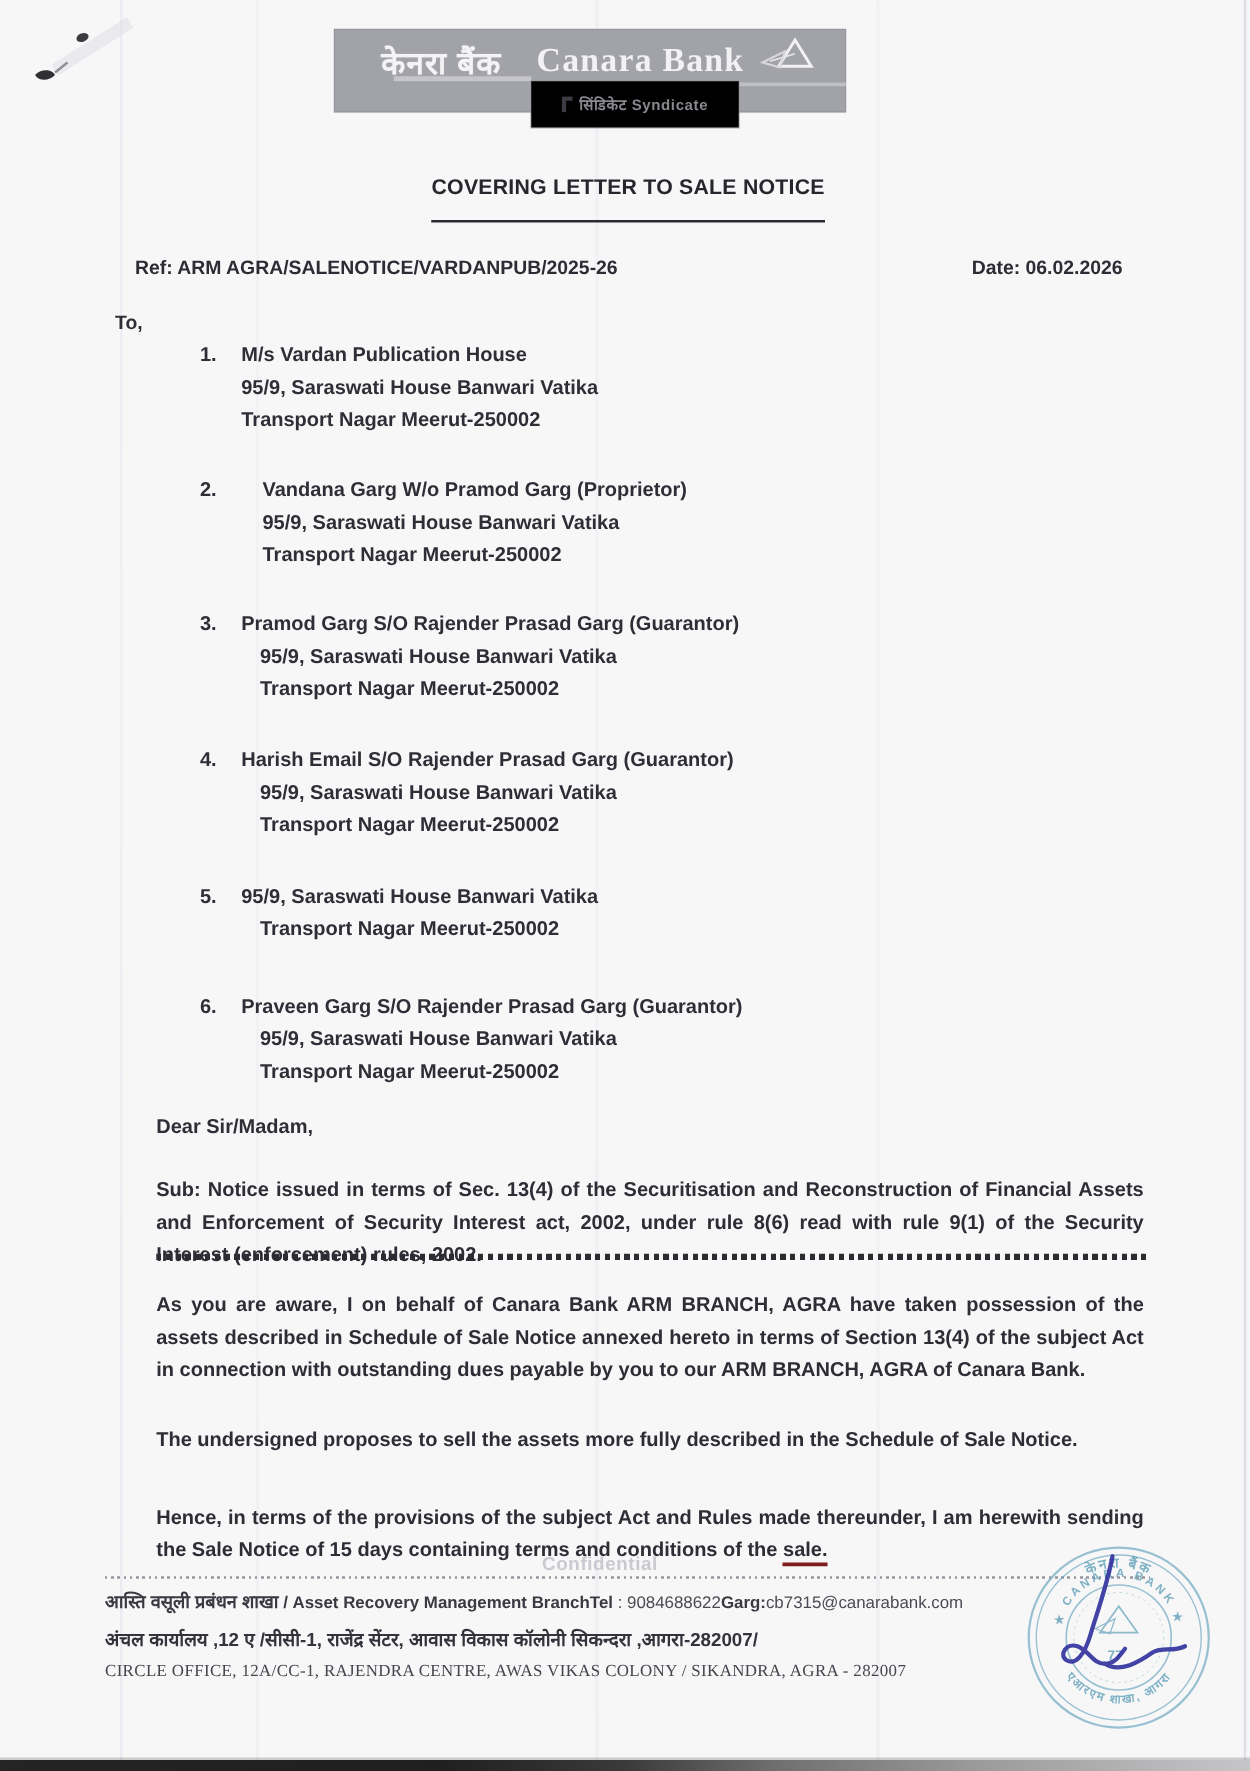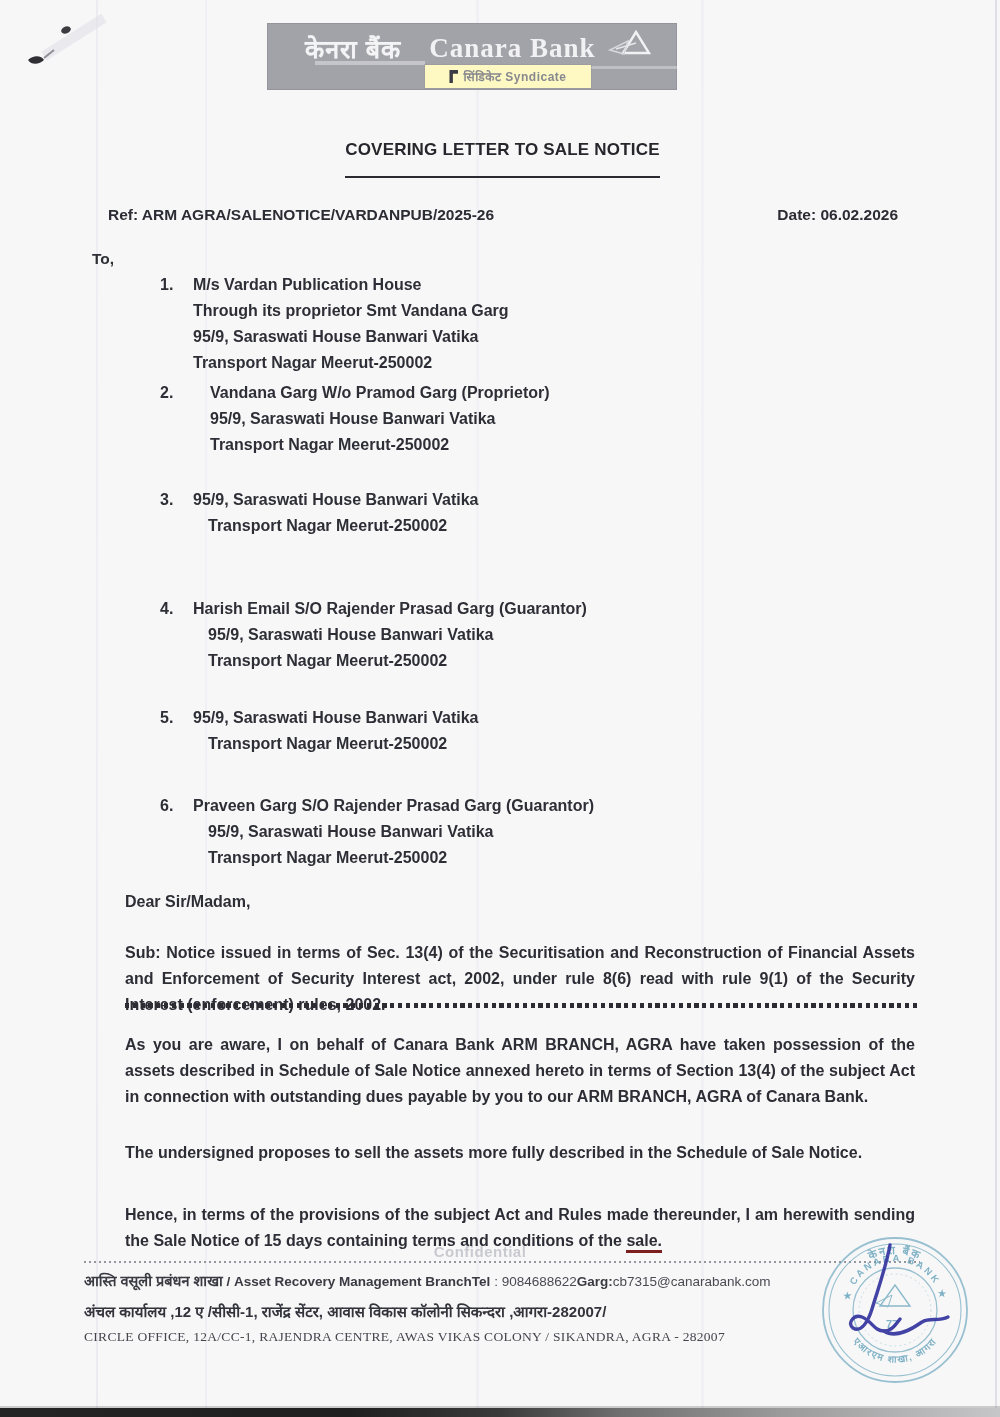--- a/index.html
+++ b/index.html
@@ -22,21 +22,21 @@
 
   
   .logo-band{position:absolute;left:267px;top:23px;width:410px;height:67px;background:#a2a3a9;
     box-shadow:0 0 0 1px rgba(130,130,136,.4) inset;}
   .logo-row{display:flex;align-items:center;justify-content:flex-start;padding:6px 8px 0 38px;}
   .logo-hindi{color:#f4f4f6;font-weight:700;font-size:25px;letter-spacing:1px;text-shadow:0 0 1px rgba(255,255,255,.4);}
   .logo-eng{color:#f2f2f4;font-family:"Liberation Serif",serif;font-weight:700;font-size:27px;margin-left:28px;letter-spacing:1px;}
   .logo-mark{margin-left:10px;flex:0 0 auto;}
   .logo-sub{position:absolute;left:48px;top:38px;width:110px;height:4px;background:rgba(240,240,243,.45);}
   .logo-sub2{position:absolute;left:290px;top:43px;width:120px;height:3px;background:rgba(240,240,243,.38);}
-  .syn-box{position:absolute;left:158px;top:42px;width:166px;height:23px;background:#fef9c3;
+  .syn-box{position:absolute;left:158px;top:42px;width:166px;height:37px;background:#000000;
     display:flex;align-items:center;justify-content:center;gap:5px;box-shadow:0 0 0 1px rgba(150,150,156,.5);}
   .syn-glyph{width:9px;height:13px;background:#3c3c44;clip-path:polygon(0 0,100% 0,100% 28%,38% 28%,38% 100%,0 100%);}
   .syn-text{color:#88898f;font-size:12px;font-weight:700;letter-spacing:.5px;}
 
   
   .title-wrap{position:absolute;left:0;top:140px;width:1005px;text-align:center;}
   .title{display:inline-block;font-size:17px;font-weight:700;letter-spacing:.2px;color:#26262c;
     border-bottom:2.5px solid #2a2a30;padding-bottom:16px;}
 
   
@@ -129,38 +129,38 @@
     <span class="ref">Ref: ARM AGRA/SALENOTICE/VARDANPUB/2025-26</span>
     <span class="date">Date: 06.02.2026</span>
   </div>
 
   <div class="to-label">To,</div>
 
   <div class="addr" style="top:272px;">
     <span class="num">1.</span>
     <div class="lines">
       <div>M/s Vardan Publication House</div>
-      <div>Through its proprietor Smt Vandana Garg</div>
       <div>95/9, Saraswati House Banwari Vatika</div>
       <div>Transport Nagar Meerut-250002</div>
     </div>
   </div>
 
   <div class="addr first-ind" style="top:380px;">
     <span class="num">2.</span>
     <div class="lines">
       <div>Vandana Garg W/o Pramod Garg (Proprietor)</div>
       <div>95/9, Saraswati House Banwari Vatika</div>
       <div>Transport Nagar Meerut-250002</div>
     </div>
   </div>
 
   <div class="addr sub-ind" style="top:487px;">
     <span class="num">3.</span>
     <div class="lines">
+      <div>Pramod Garg S/O Rajender Prasad Garg (Guarantor)</div>
       <div>95/9, Saraswati House Banwari Vatika</div>
       <div>Transport Nagar Meerut-250002</div>
     </div>
   </div>
 
   <div class="addr sub-ind" style="top:596px;">
     <span class="num">4.</span>
     <div class="lines">
       <div>Harish Email S/O Rajender Prasad Garg (Guarantor)</div>
       <div>95/9, Saraswati House Banwari Vatika</div>

